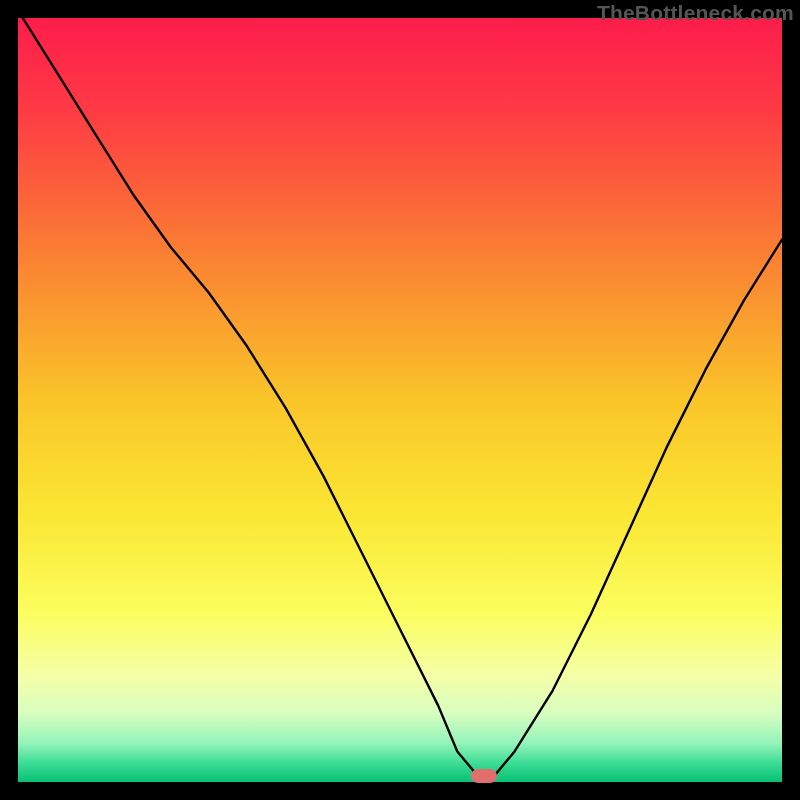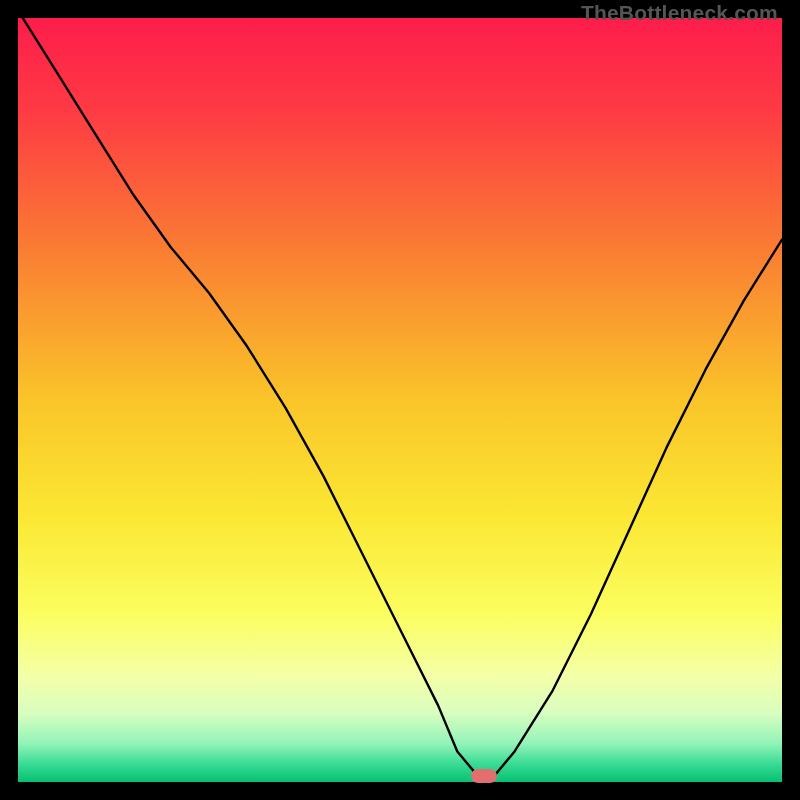--- a/index.html
+++ b/index.html
@@ -36,21 +36,21 @@
     position: absolute;
     left: 0;
     top: 0;
     width: 100%;
     height: 100%;
     pointer-events: none;
   }
   .watermark {
     position: absolute;
     top: 1px;
-    right: 22px;
+    right: 6px;
     color: #555;
     font-size: 21px;
     font-weight: 600;
     letter-spacing: 0.2px;
   }
   .marker {
     position: absolute;
     width: 26px;
     height: 14px;
     background: #e36e6e;

